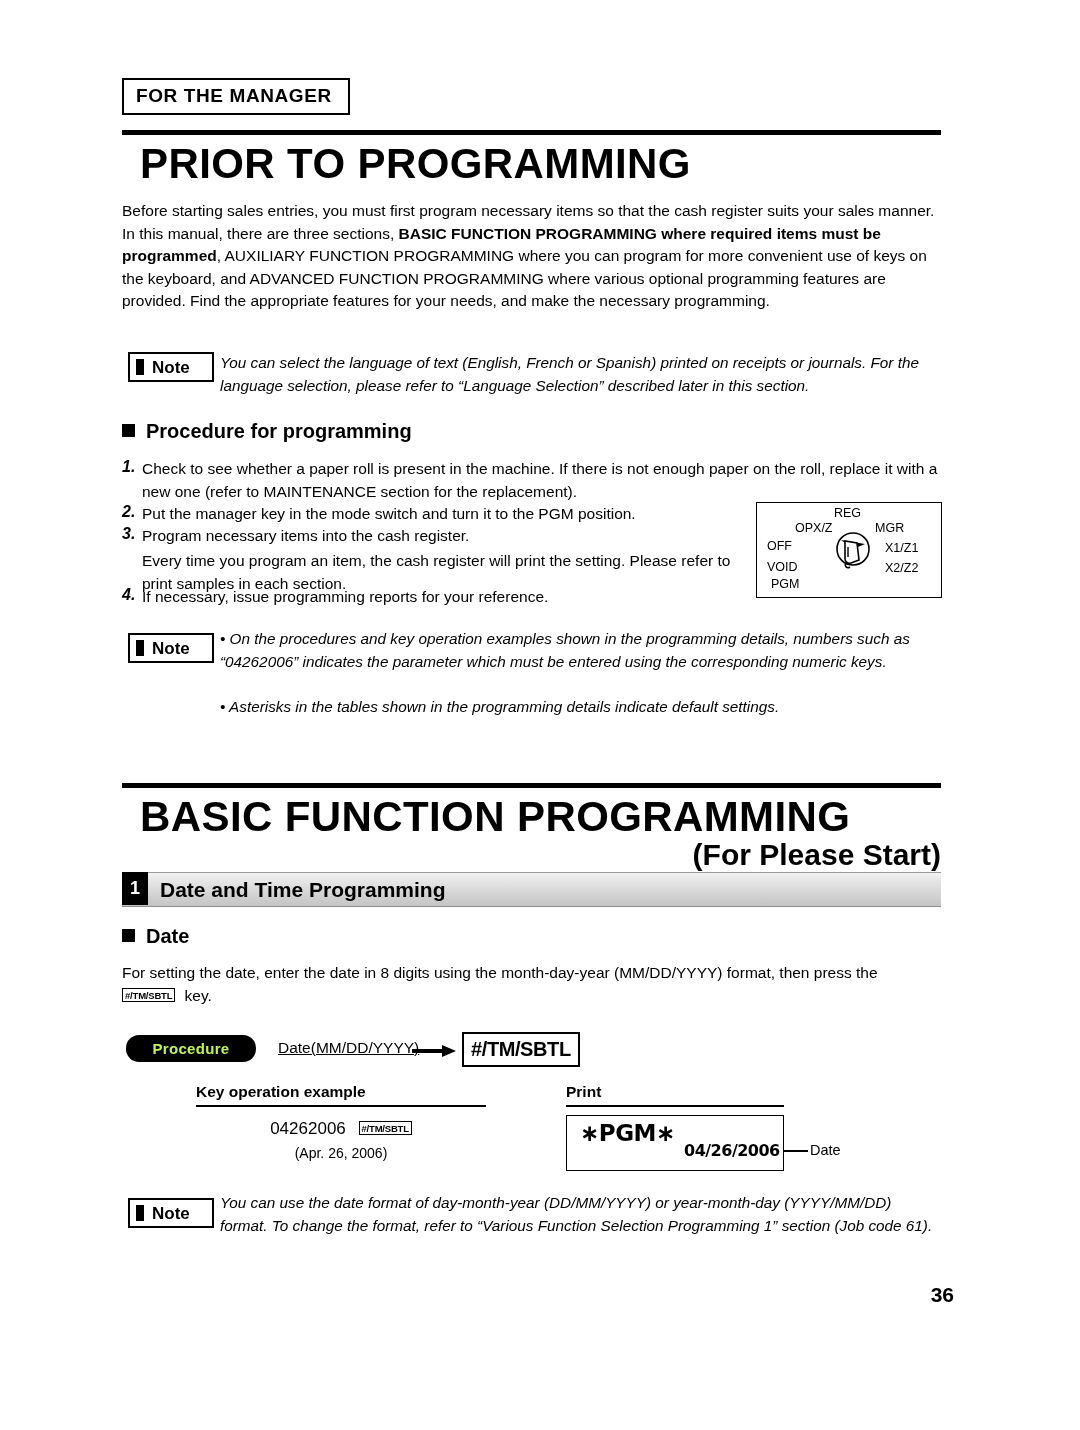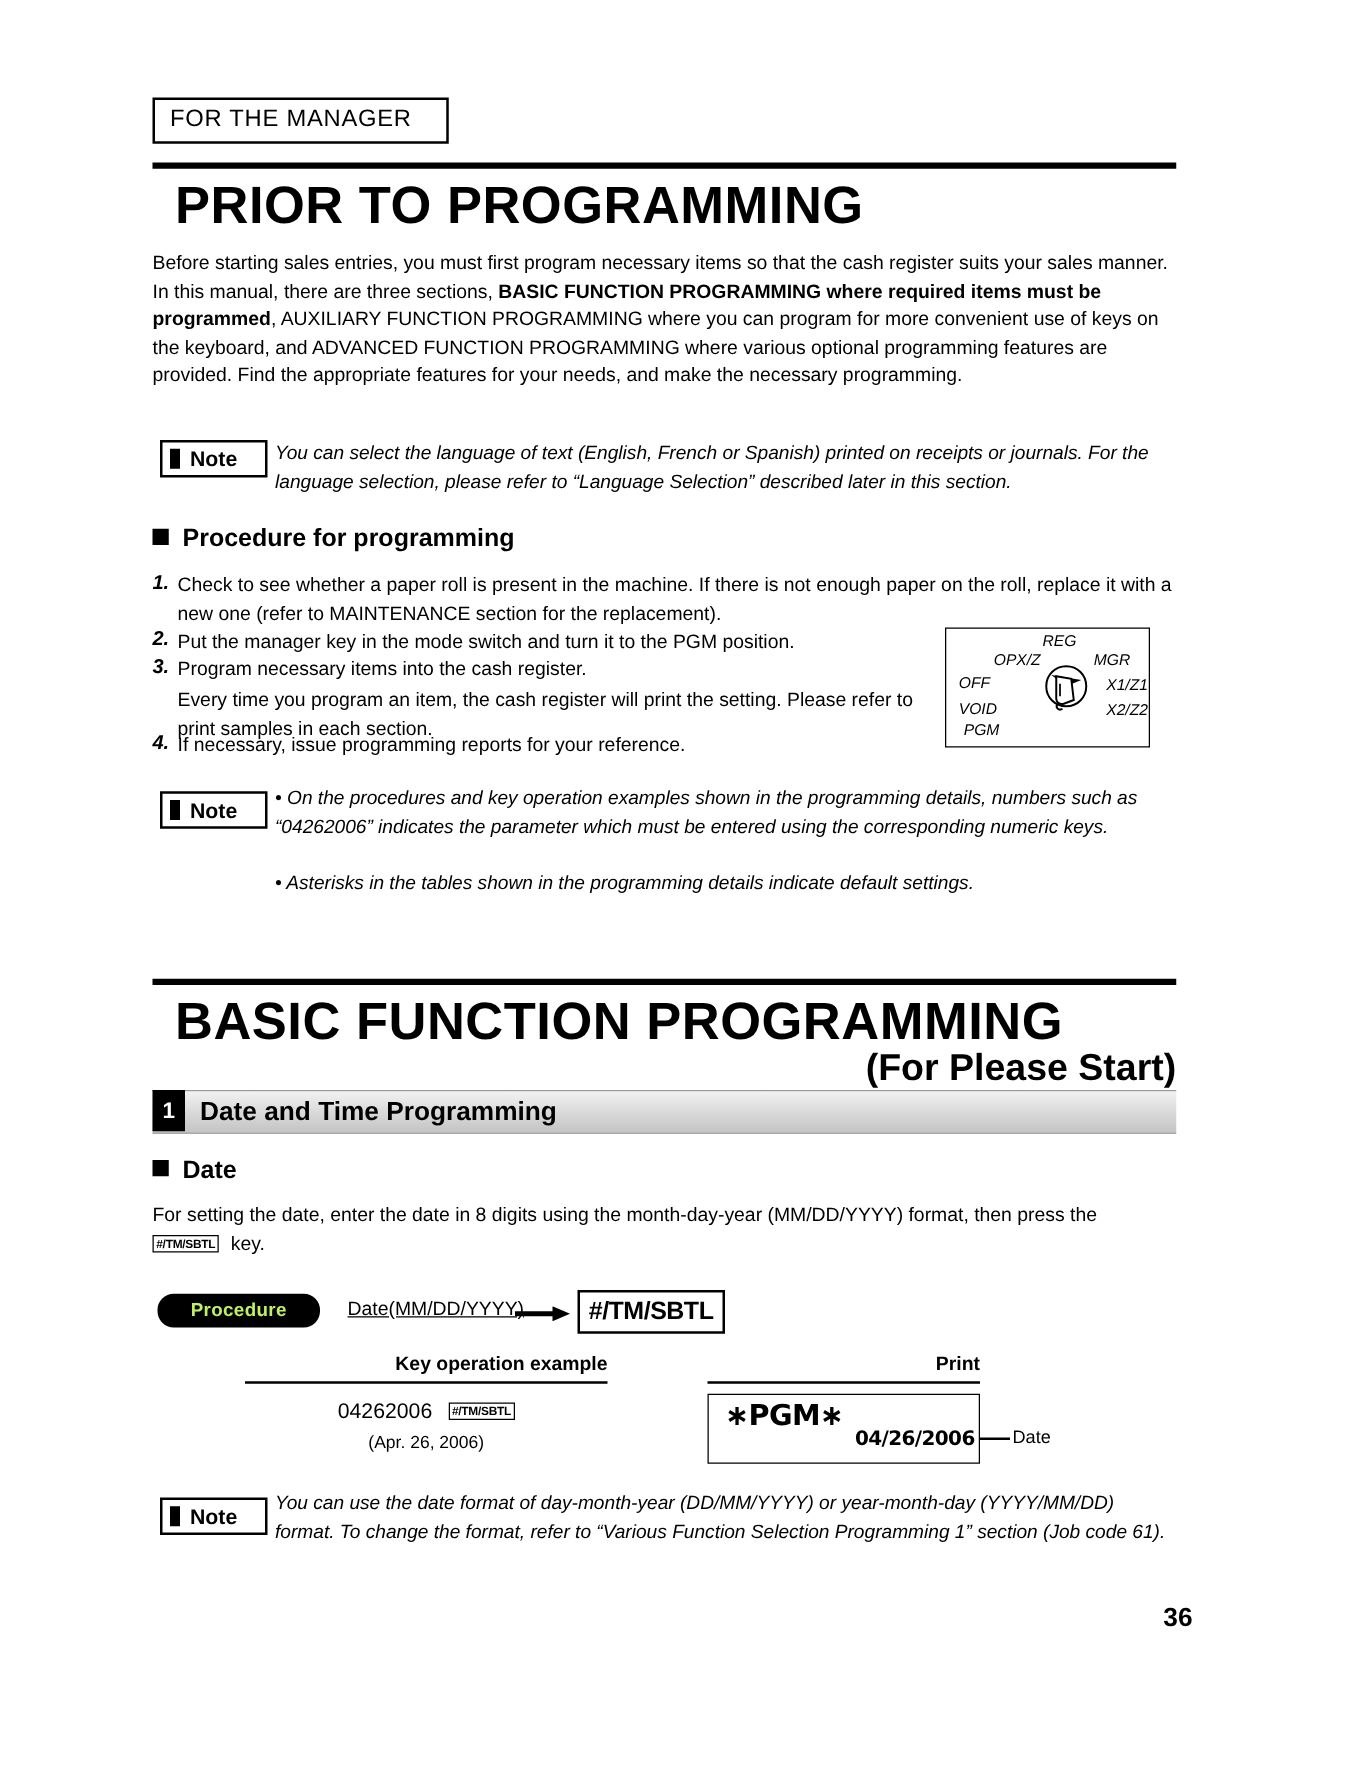--- a/index.html
+++ b/index.html
@@ -22,23 +22,23 @@
     height: 1430px;
     overflow: hidden;
   }
 
   
   .manager-box {
     position: absolute;
     left: 122px;
     top: 78px;
     border: 2px solid #000;
-    padding: 5px 28px 6px 12px;
+    padding: 5px 16px 6px 12px;
     font-size: 19px;
-    font-weight: normal;
+    font-weight: bold;
     letter-spacing: 0.6px;
   }
 
   
   .title-rule {
     position: absolute;
     left: 122px;
     width: 819px;
     height: 5px;
     background: #000;
@@ -117,26 +117,25 @@
     position: absolute;
     font-size: 15.5px;
     line-height: 22.6px;
   }
 
   
   .dial-box {
     position: absolute;
     left: 756px;
     top: 502px;
-    width: 164px;
+    width: 186px;
     height: 96px;
     border: 1.5px solid #000;
     box-sizing: border-box;
     background: #fff;
-    font-style: italic;
   }
   .dial-lbl {
     position: absolute;
     font-size: 12.5px;
     white-space: nowrap;
   }
   .dial-core {
     position: absolute;
     left: 74px;
     top: 26px;
@@ -236,21 +235,21 @@
     font-size: 20px;
     font-weight: bold;
     letter-spacing: -0.4px;
   }
 
   
   .col-head {
     position: absolute;
     font-size: 15.5px;
     font-weight: bold;
-    text-align: right;
+    text-align: left;
   }
   .hrule {
     position: absolute;
     height: 1.5px;
     background: #000;
   }
   .keyop-val {
     position: absolute;
     font-size: 17px;
     text-align: center;

